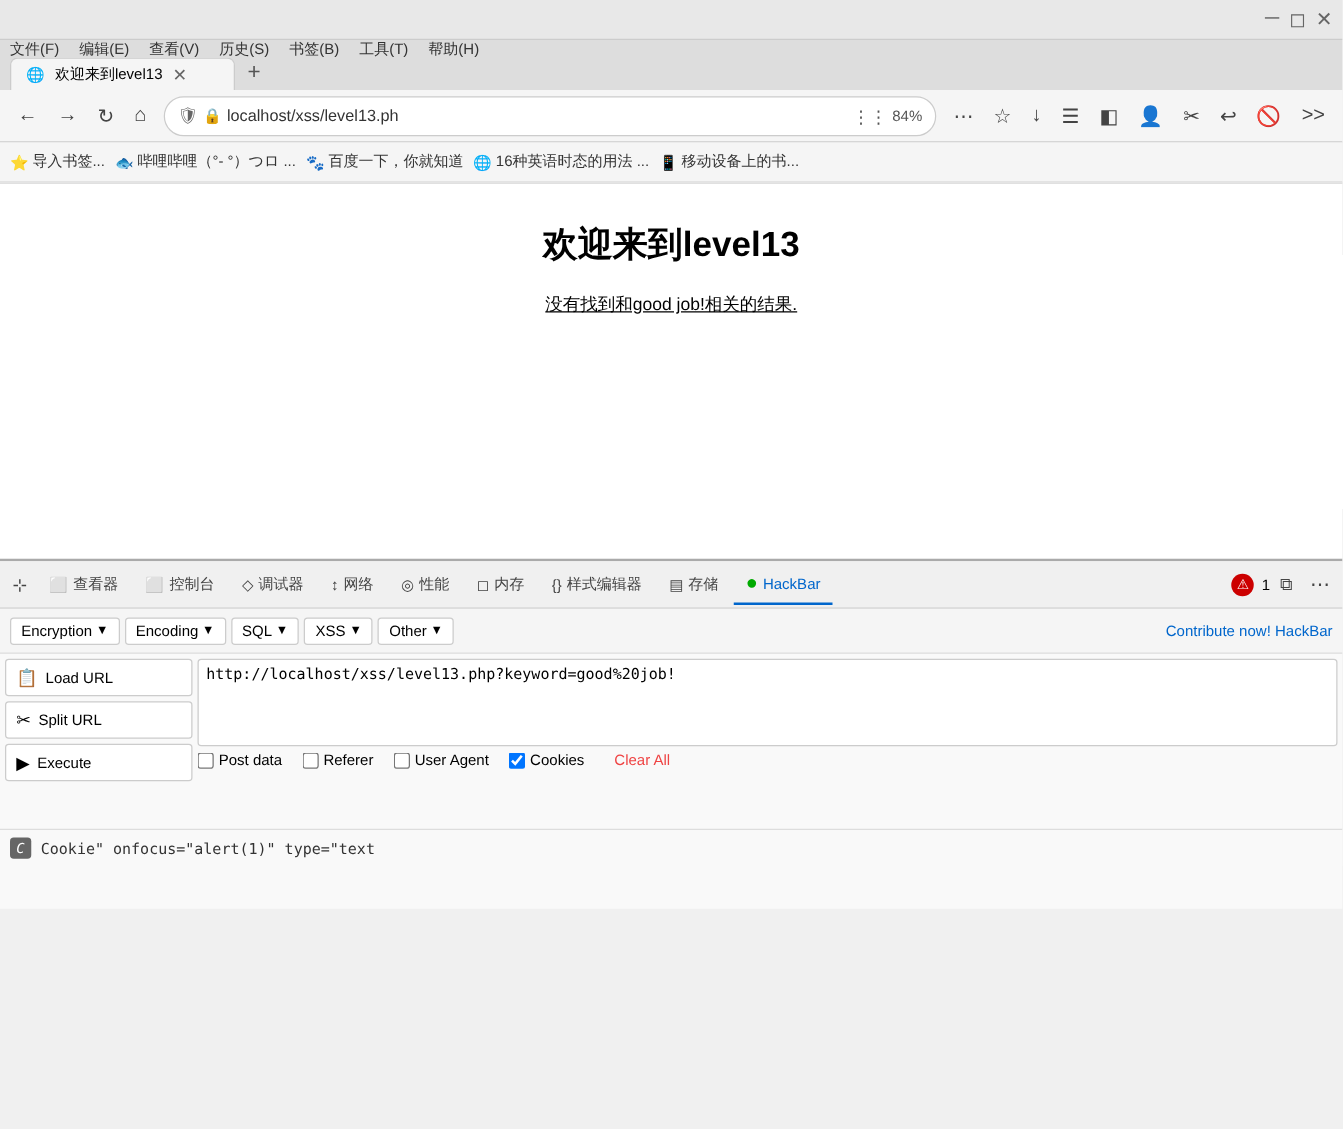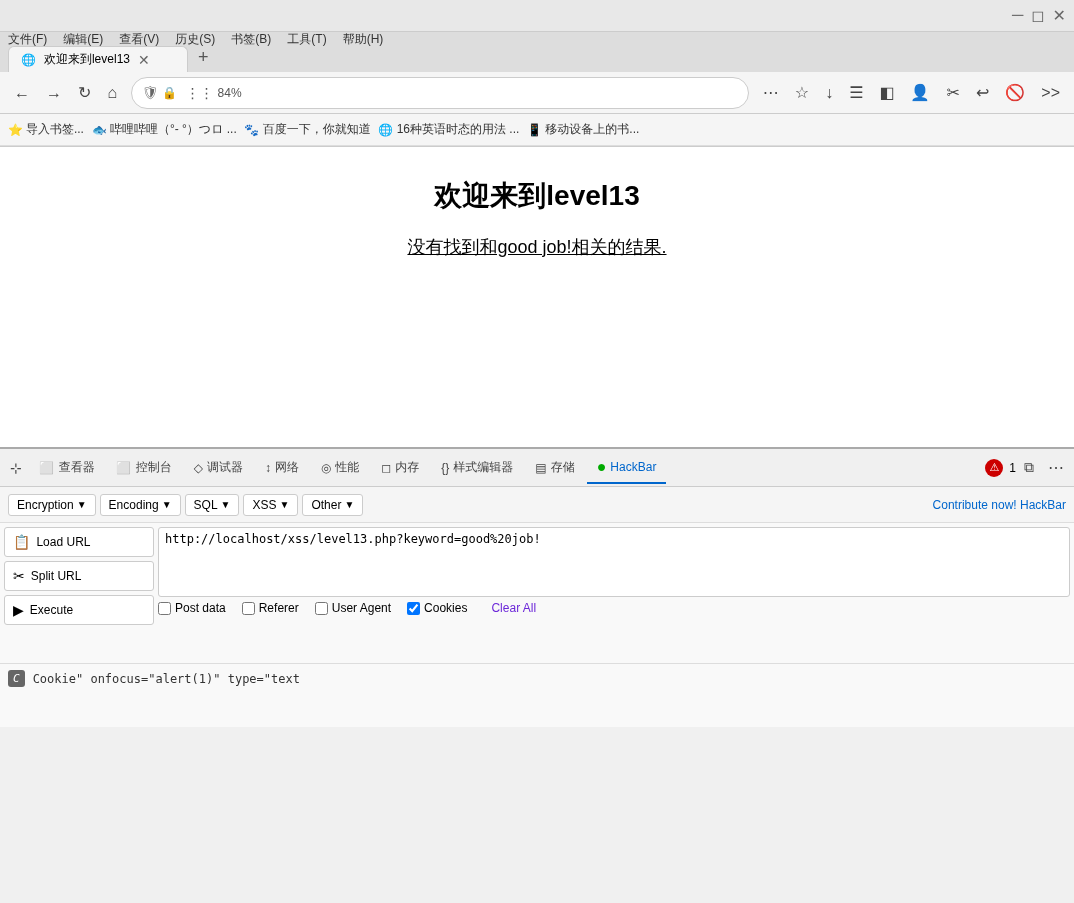--- a/index.html
+++ b/index.html
@@ -142,21 +142,21 @@
       flex-direction: column;
       align-items: center;
       padding: 30px 20px;
     }
     .page-title {
       font-size: 28px;
       font-weight: bold;
       margin-bottom: 20px;
     }
     .page-subtitle {
-      font-size: 18px;
+      font-size: 14px;
       margin-bottom: 20px;
     }
 
     
     .logo-container {
       width: 240px;
       height: 180px;
       position: relative;
       display: flex;
       align-items: center;
@@ -292,21 +292,21 @@
     .hackbar-option {
       display: flex;
       align-items: center;
       gap: 4px;
       cursor: pointer;
     }
     .hackbar-option input[type="checkbox"] { cursor: pointer; }
     .clear-all-btn {
       background: transparent;
       border: none;
-      color: #6d28d9;
+      color: #ef4444;
       font-size: 12px;
       cursor: pointer;
       margin-left: 8px;
     }
 
     
     .cookie-row {
       display: flex;
       align-items: center;
       background: #f9f9f9;
@@ -362,20 +362,21 @@
 
   <div class="toolbar">
     <button class="toolbar-btn">←</button>
     <button class="toolbar-btn">→</button>
     <button class="toolbar-btn">↻</button>
     <button class="toolbar-btn">⌂</button>
 
     <div class="address-bar-container">
       <span class="shield-icon">🛡</span>
       <span class="lock-icon">🔒</span>
+      <span class="address-text">localhost/xss/level13.ph</span>
       <span class="grid-icon">⋮⋮</span>
       <span class="zoom-badge">84%</span>
     </div>
 
     <button class="toolbar-btn">⋯</button>
     <button class="toolbar-btn">☆</button>
     <button class="toolbar-btn">↓</button>
     <button class="toolbar-btn">☰</button>
     <button class="toolbar-btn">◧</button>
     <button class="toolbar-btn">👤</button>

